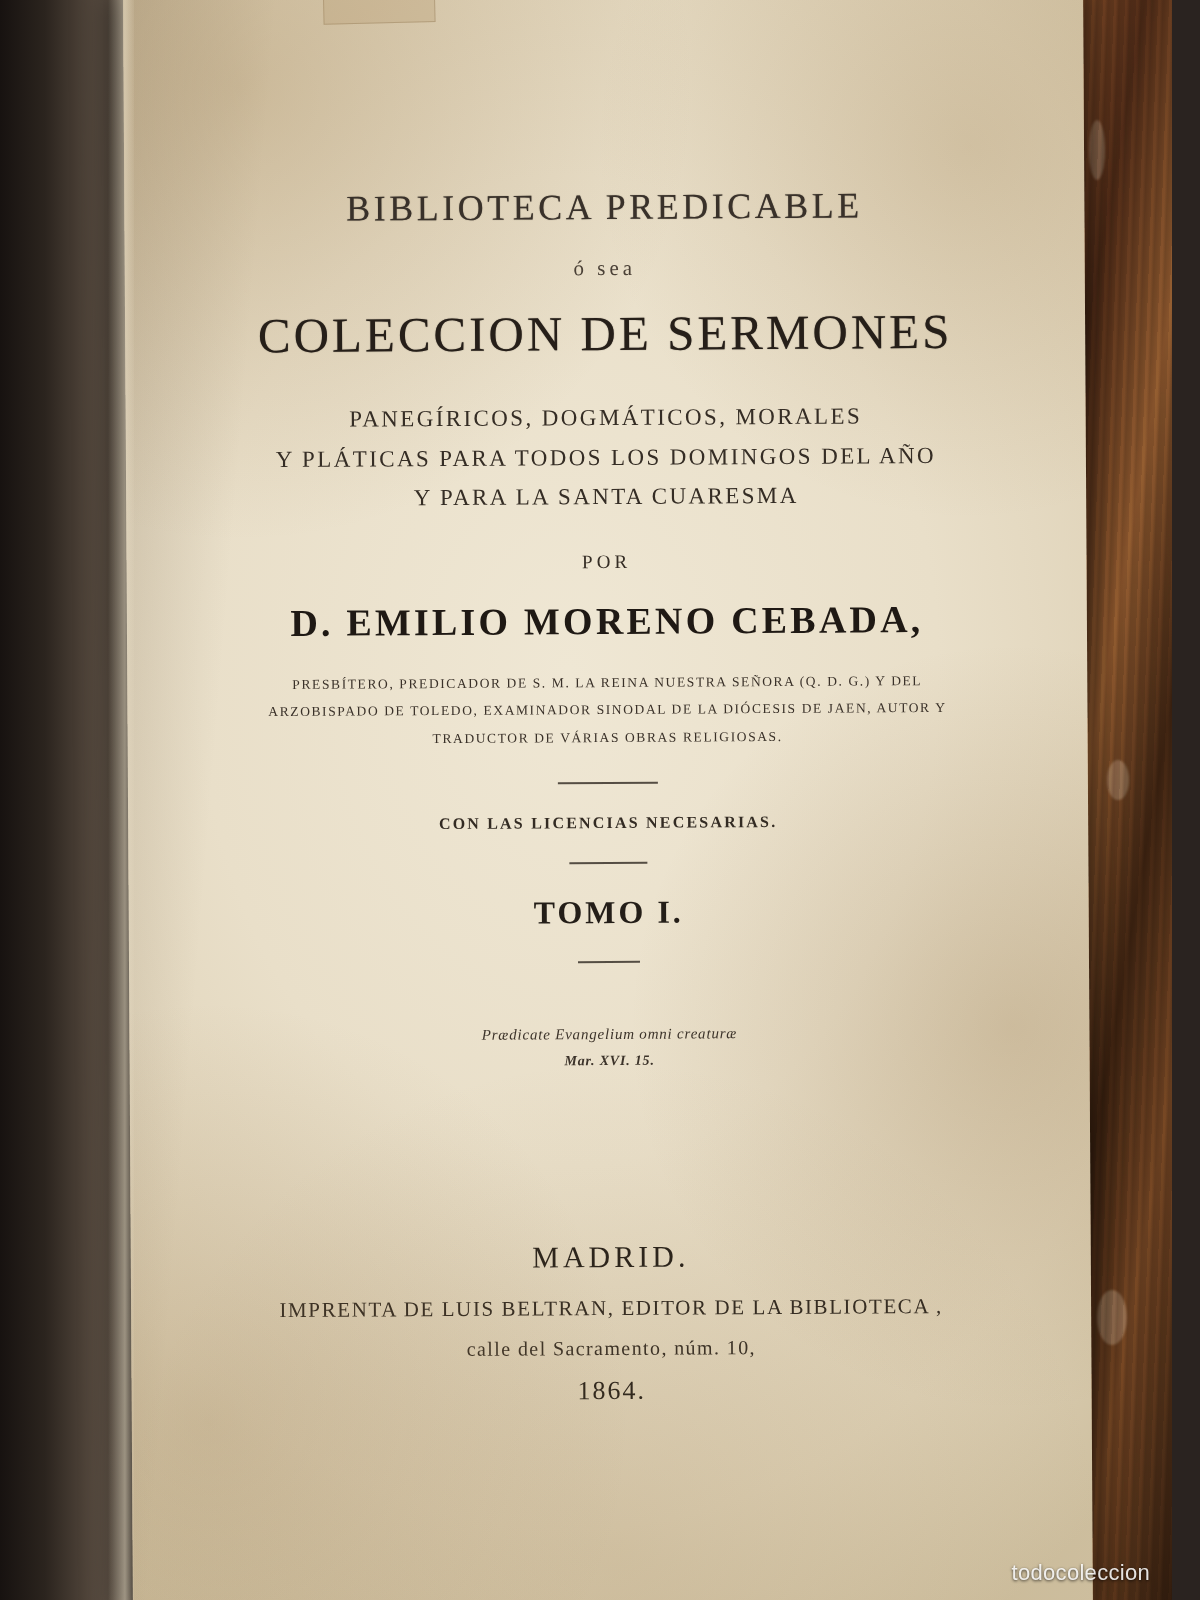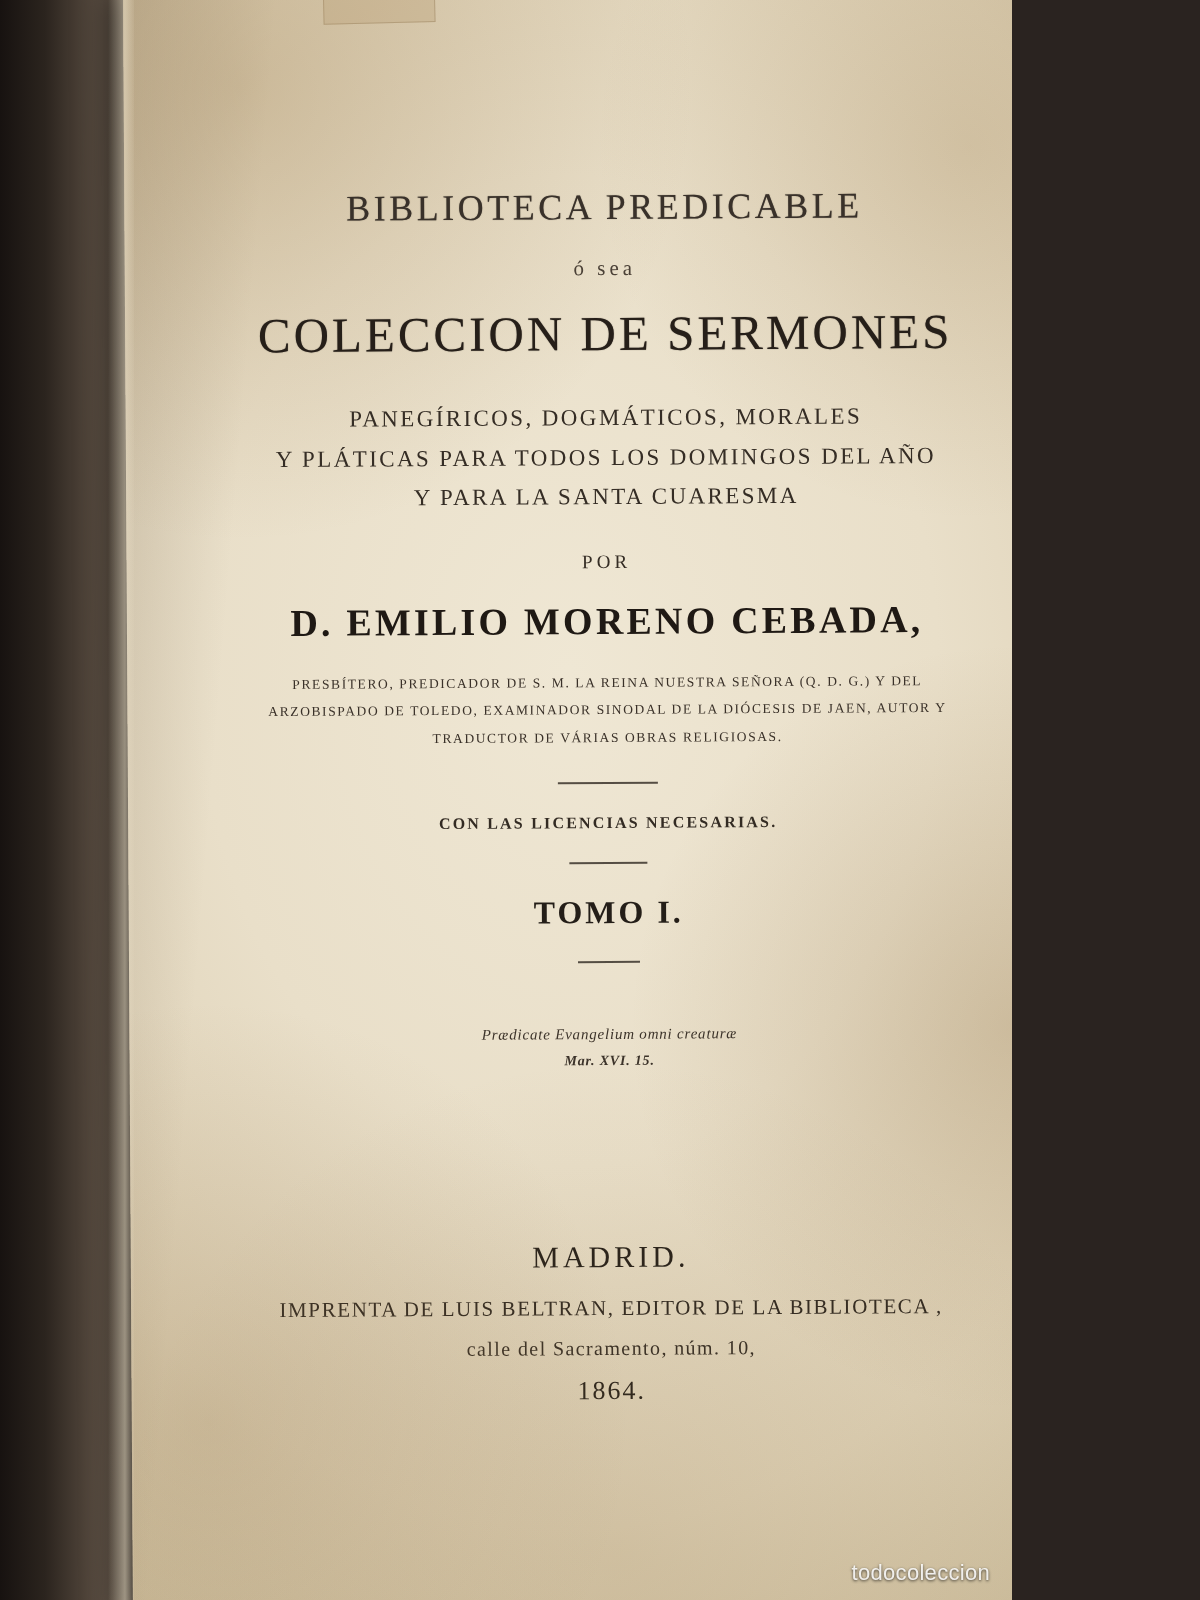--- a/index.html
+++ b/index.html
@@ -8,21 +8,21 @@
   }
   body {
     width: 1200px;
     height: 1600px;
     overflow: hidden;
     background: #2a2320;
     font-family: "Liberation Serif", serif;
   }
   .photo {
     position: relative;
-    width: 1012px;
+    width: 1172px;
     height: 1600px;
     overflow: hidden;
     background: #14532d;
   }
 
   
   .backdrop {
     position: absolute;
     inset: 0;
     background:

